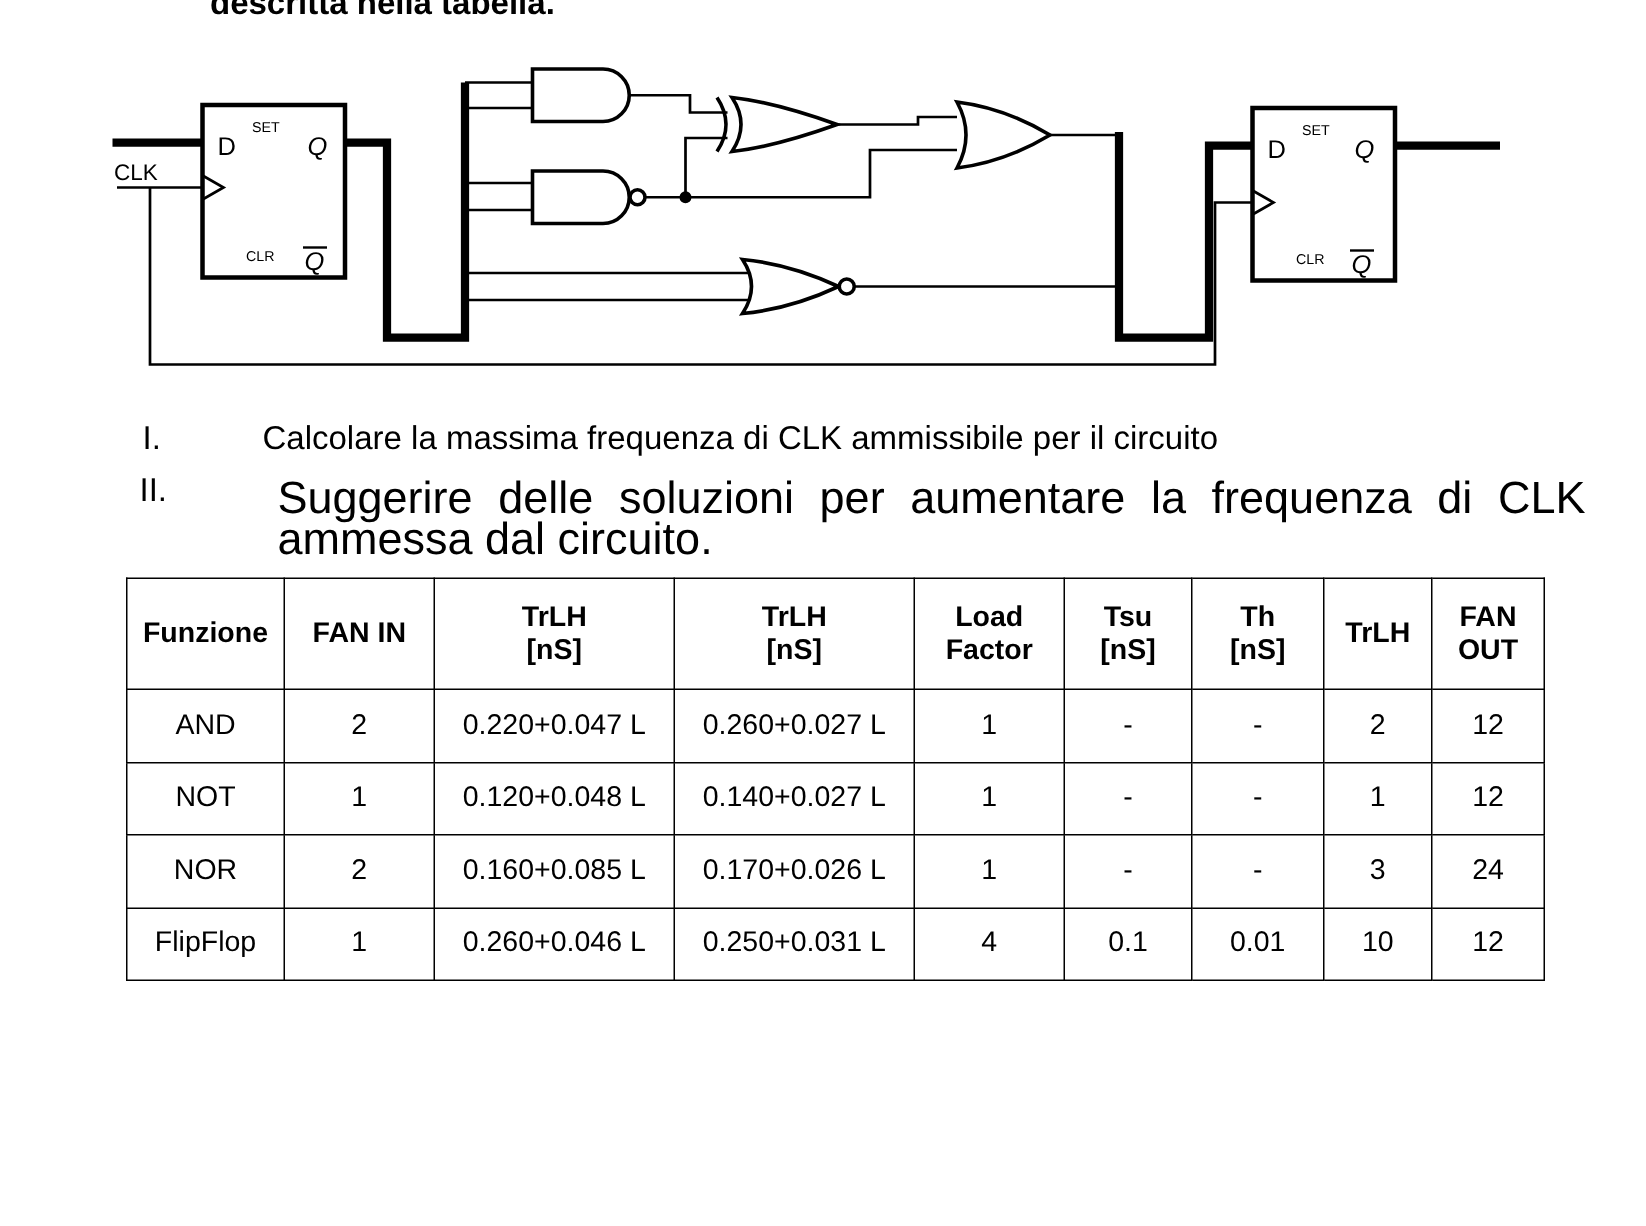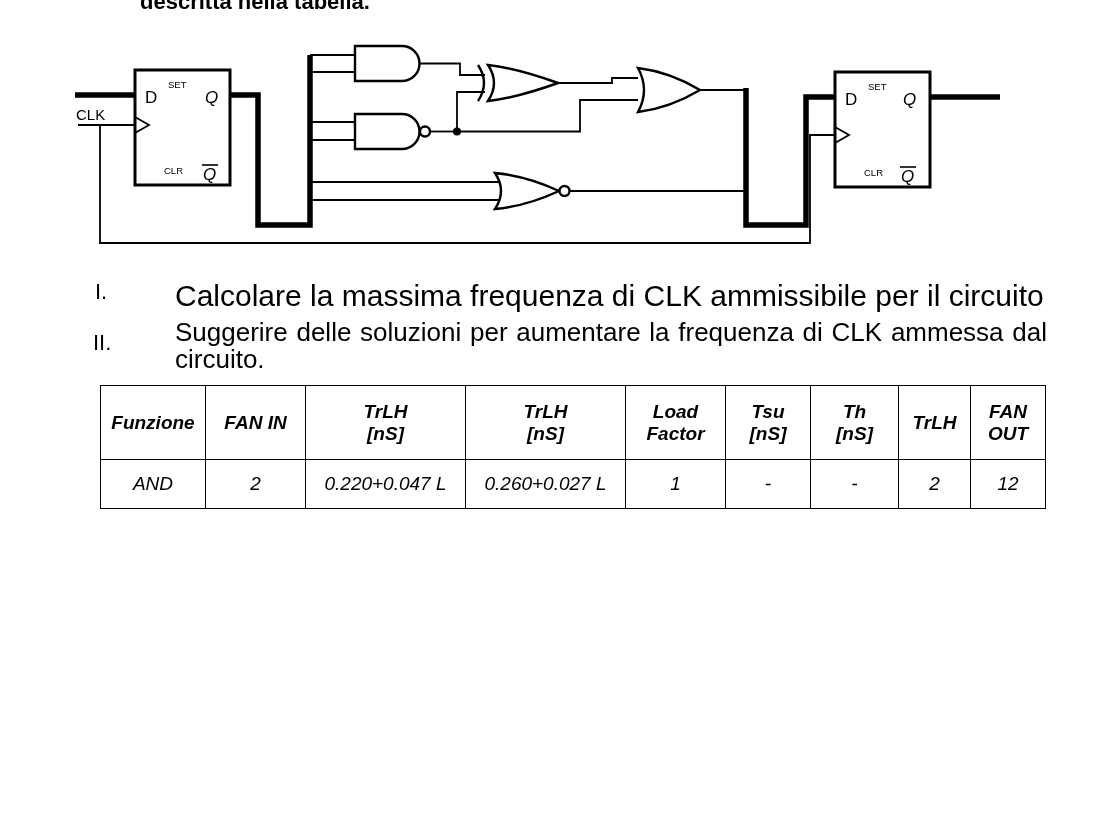--- a/index.html
+++ b/index.html
@@ -23,26 +23,26 @@
   .dot{fill:#000;stroke:none;}
   #circuit-svg text{font-family:"Liberation Sans", sans-serif;fill:#000;}
   .t17{font-size:17px;}
   .t9{font-size:9.5px;}
   .t15{font-size:15px;}
   .it{font-style:italic;}
 
   
   .q-num{position:absolute;font-size:22px;}
   .q1-num{left:95px;top:279px;}
-  .q1-text{position:absolute;left:175px;top:279px;font-size:30px;white-space:nowrap;}
-  .q2-num{left:93px;top:330px;}
-  .q2-text{position:absolute;left:175px;top:319px;width:872px;font-size:26px;line-height:27px;text-align:justify;}
-
-  
-  .table-wrap{position:absolute;left:100px;top:385px;font-style:italic;}
+  .q1-text{position:absolute;left:175px;top:279px;font-size:22px;white-space:nowrap;}
+  .q2-num{left:93px;top:314px;}
+  .q2-text{position:absolute;left:185px;top:319px;width:872px;font-size:30px;line-height:27px;text-align:justify;}
+
+  
+  .table-wrap{position:absolute;left:84px;top:385px;}
   table{border-collapse:collapse;table-layout:fixed;}
   th,td{border:1.6px solid #000;text-align:center;vertical-align:middle;font-size:19px;padding:0;overflow:hidden;}
   th{font-weight:bold;white-space:pre-line;line-height:22px;}
   thead tr{height:74px;}
   tbody tr{height:48.5px;}
 </style>
 </head>
 <body>
 
 <div class="heading-clip">
@@ -166,15 +166,48 @@
         <td>AND</td>
         <td>2</td>
         <td>0.220+0.047 L</td>
         <td>0.260+0.027 L</td>
         <td>1</td>
         <td>-</td>
         <td>-</td>
         <td>2</td>
         <td>12</td>
       </tr>
+      <tr>
+        <td>NOT</td>
+        <td>1</td>
+        <td>0.120+0.048 L</td>
+        <td>0.140+0.027 L</td>
+        <td>1</td>
+        <td>-</td>
+        <td>-</td>
+        <td>1</td>
+        <td>12</td>
+      </tr>
+      <tr>
+        <td>NOR</td>
+        <td>2</td>
+        <td>0.160+0.085 L</td>
+        <td>0.170+0.026 L</td>
+        <td>1</td>
+        <td>-</td>
+        <td>-</td>
+        <td>3</td>
+        <td>24</td>
+      </tr>
+      <tr>
+        <td>FlipFlop</td>
+        <td>1</td>
+        <td>0.260+0.046 L</td>
+        <td>0.250+0.031 L</td>
+        <td>4</td>
+        <td>0.1</td>
+        <td>0.01</td>
+        <td>10</td>
+        <td>12</td>
+      </tr>
     </tbody>
   </table>
 </div>
 
 </body></html>

